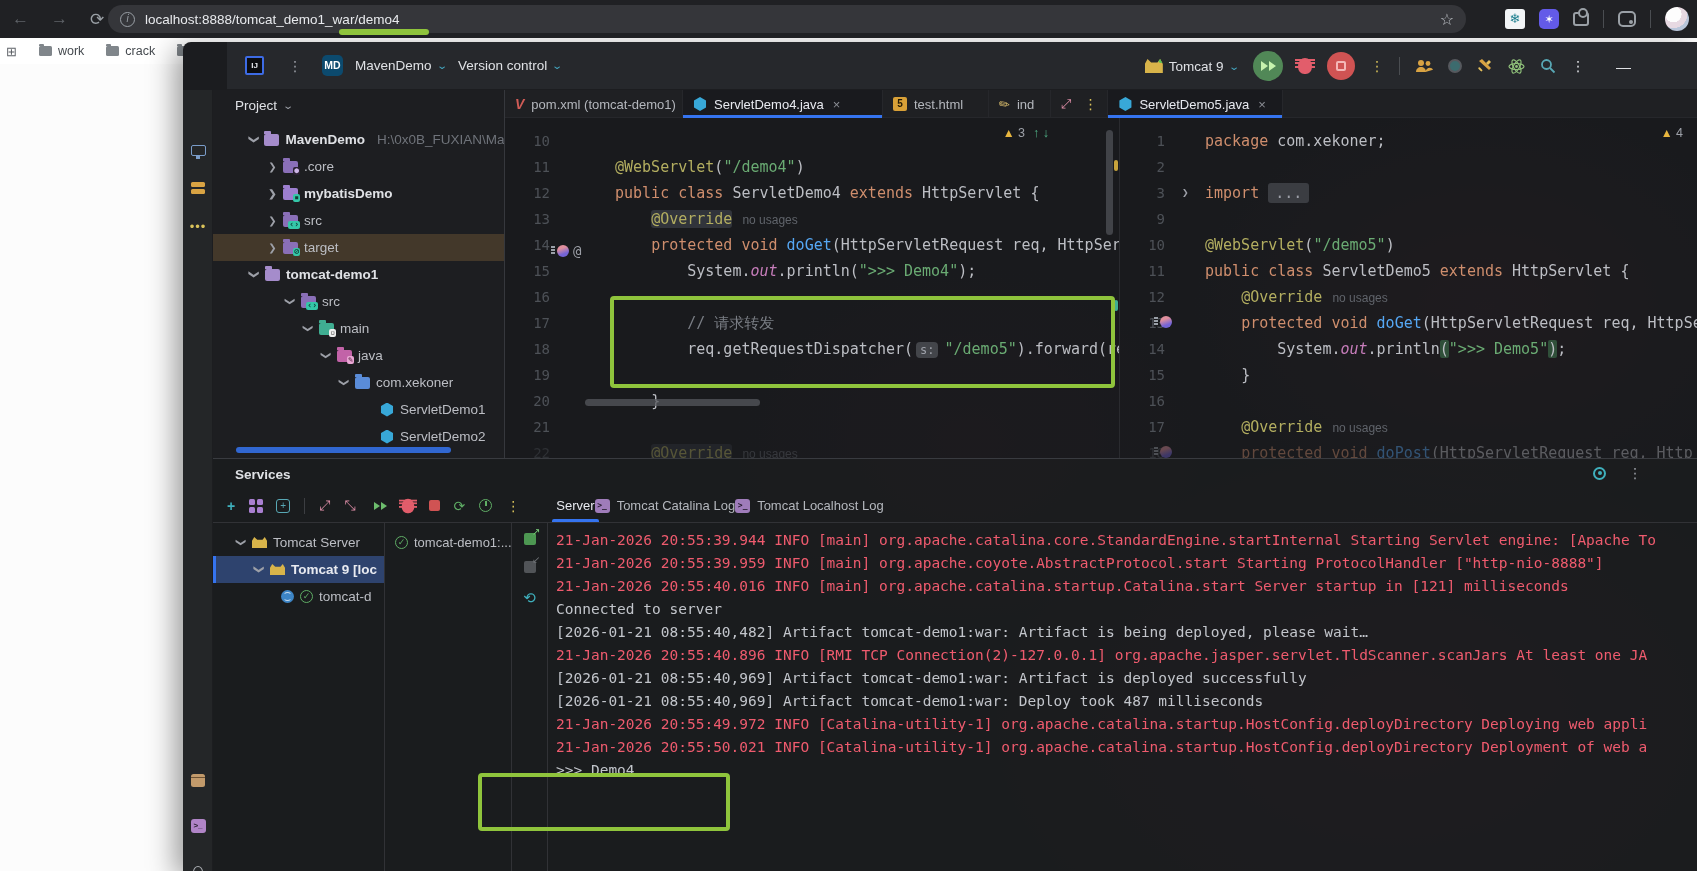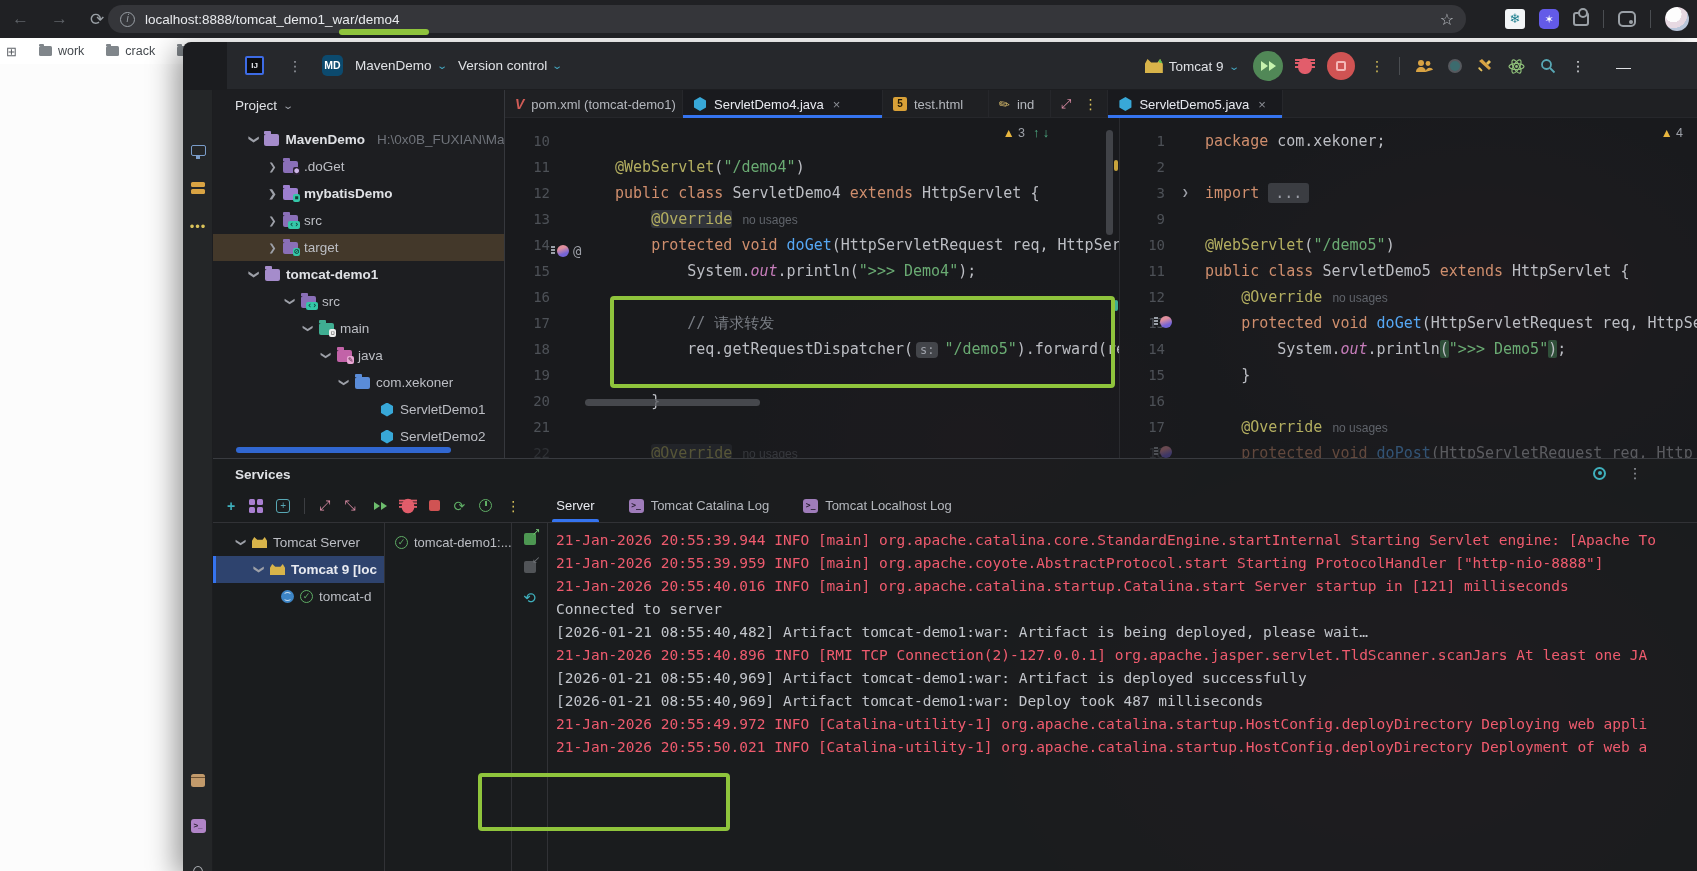--- a/index.html
+++ b/index.html
@@ -173,21 +173,21 @@
   .grid4 { width:13px; height:13px; margin-left:14px; display:grid; grid-template-columns:6px 6px; gap:1.5px; }
   .grid4 i { background:#a97fd1; border-radius:1.5px; height:6px; }
   .addsq { width:14px; height:14px; margin-left:14px; border:1.8px solid #58a8b5; border-radius:3px;
     color:#58a8b5; font-size:10px; line-height:11px; text-align:center; }
   .tsep { width:1px; height:16px; background:#3c3e42; margin-left:14px; }
   .pink { color:#df8ea8; } .green { color:#5fad65; } .red-sq { width:11px; height:11px; background:#d05353; border-radius:2px; margin-left:14px; }
   .run2 { margin-left:18px; display:flex; gap:1px; }
   .run2 i { width:0; height:0; border-left:6px solid #6dbd6d; border-top:4.5px solid transparent; border-bottom:4.5px solid transparent; }
   .gauge { width:13px; height:13px; border:1.8px solid #5fad65; border-radius:50%; margin-left:14px; position:relative; }
   .gauge::after { content:""; position:absolute; left:5px; top:1px; width:1.5px; height:5px; background:#5fad65; }
-  .svc-tabs { display:flex; align-items:center; gap:34px; margin-left:36px; height:100%; }
+  .svc-tabs { display:flex; align-items:center; margin-left:36px; height:100%; }
   .svc-tab { position:relative; display:flex; align-items:center; gap:7px; height:100%; color:#b4b7bd; font-size:13px; }
   .svc-tab.active { color:#e8eaf0; }
   .svc-tab.active::after { content:""; position:absolute; left:-4px; right:-4px; bottom:0; height:3px; background:#3574f0; border-radius:2px 2px 0 0; }
   .con-ic { width:15px; height:14px; background:#9f7cba; border-radius:3px; color:#241b2c; font-size:8px;
     font-weight:bold; text-align:center; line-height:14px; font-family:"DejaVu Sans Mono",monospace; }
   .svc-body { position:absolute; left:0; top:64px; right:0; bottom:0; display:flex; }
   .svc-tree { width:172px; border-right:1px solid #313236; padding-top:6px; }
   .srow { position:relative; height:27px; display:flex; align-items:center; gap:6px; color:#bcbec4; font-size:13.5px; white-space:nowrap; overflow:hidden; }
   .srow.sel { background:#2e436e; color:#e8eaf0; font-weight:bold; }
   .srow.sel::before { content:""; position:absolute; left:0; top:0; bottom:0; width:3px; background:#3574f0; }
@@ -352,21 +352,21 @@
           <span class="chev open">❯</span>
           <span class="fld" style="background:#a58ccb;"></span>
           <span>MavenDemo</span>
           <span class="tpath">H:\0x0B_FUXIAN\Maven</span>
         </div>
         <div class="trow" style="padding-left:55px;">
           <span class="chev">❯</span>
           <span class="fld" style="background:#8a6fb8;">
               <span class="bdg" style="background:#2c2233;color:#cdb6e8;">●</span>
             </span>
-          <span>.doGet</span>
+          <span>.core</span>
         </div>
         <div class="trow bold" style="padding-left:55px;">
           <span class="chev">❯</span>
           <span class="fld" style="background:#9d7fd0;">
               <span class="bdg">▪</span>
             </span>
           <span>mybatisDemo</span>
         </div>
         <div class="trow" style="padding-left:55px;">
           <span class="chev">❯</span>
@@ -577,20 +577,21 @@
           <div class="logline log-red">21-Jan-2026 20:55:39.944 INFO [main] org.apache.catalina.core.StandardEngine.startInternal Starting Servlet engine: [Apache To</div>
           <div class="logline log-red">21-Jan-2026 20:55:39.959 INFO [main] org.apache.coyote.AbstractProtocol.start Starting ProtocolHandler ["http-nio-8888"]</div>
           <div class="logline log-red">21-Jan-2026 20:55:40.016 INFO [main] org.apache.catalina.startup.Catalina.start Server startup in [121] milliseconds</div>
           <div class="logline log-gray">Connected to server</div>
           <div class="logline log-gray">[2026-01-21 08:55:40,482] Artifact tomcat-demo1:war: Artifact is being deployed, please wait…</div>
           <div class="logline log-red">21-Jan-2026 20:55:40.896 INFO [RMI TCP Connection(2)-127.0.0.1] org.apache.jasper.servlet.TldScanner.scanJars At least one JA</div>
           <div class="logline log-gray">[2026-01-21 08:55:40,969] Artifact tomcat-demo1:war: Artifact is deployed successfully</div>
           <div class="logline log-gray">[2026-01-21 08:55:40,969] Artifact tomcat-demo1:war: Deploy took 487 milliseconds</div>
           <div class="logline log-red">21-Jan-2026 20:55:49.972 INFO [Catalina-utility-1] org.apache.catalina.startup.HostConfig.deployDirectory Deploying web appli</div>
           <div class="logline log-red">21-Jan-2026 20:55:50.021 INFO [Catalina-utility-1] org.apache.catalina.startup.HostConfig.deployDirectory Deployment of web a</div>
+          <div class="logline log-gray">&gt;&gt;&gt; Demo4</div>
         </div>
       </div>
     </div>
   </div>
 
   <div class="anno" style="left:610px; top:296px; width:505px; height:92px;"></div>
   <div class="anno" style="left:478px; top:773px; width:252px; height:58px;"></div>
 
 </div>
 

